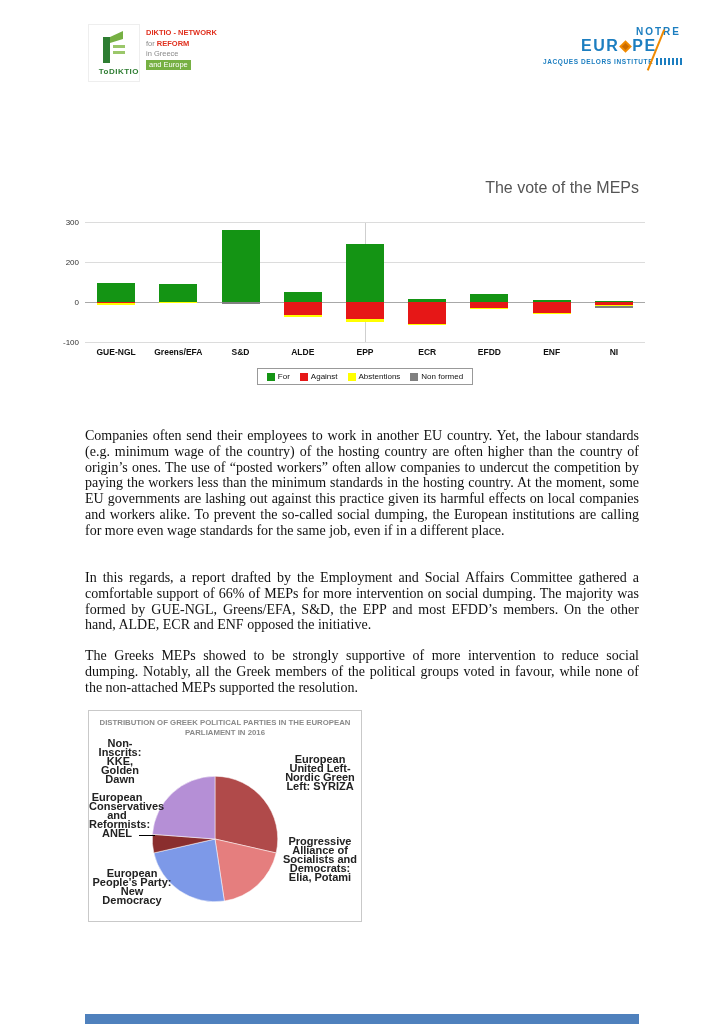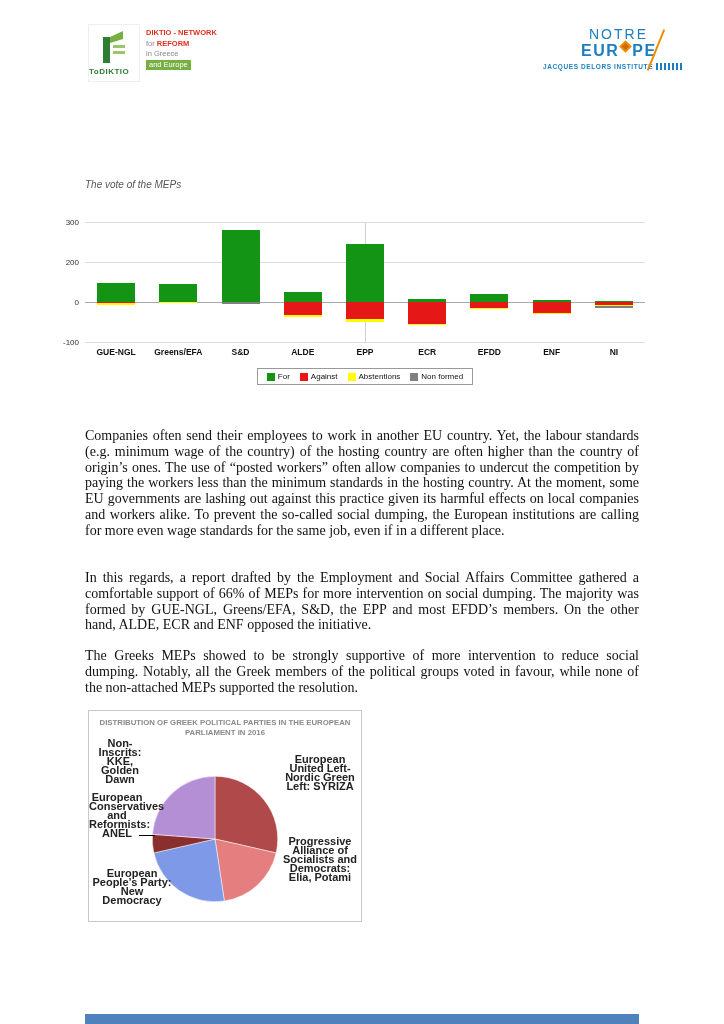--- a/index.html
+++ b/index.html
@@ -1,44 +1,44 @@
 <!DOCTYPE html>
 <html><head>
 <meta charset="utf-8">
 <style>
   html,body{margin:0;padding:0;background:#e9e9e9;}
   .page{position:relative;width:724px;height:1024px;background:#ffffff;margin:0 auto;
         font-family:"Liberation Serif",serif;color:#111;overflow:hidden;}
 
   
   .diktio{position:absolute;left:88px;top:24px;display:flex;gap:6px;font-family:"Liberation Sans",sans-serif;}
-  .diktio-logo{width:50px;height:56px;position:relative;border:1px solid #eee;background:#fff;text-align:left;}
+  .diktio-logo{width:50px;height:56px;position:relative;border:1px solid #eee;background:#fff;text-align:right;}
   .diktio-logo svg{display:block;margin:4px auto 0;}
   .diktio-logo-text{font-size:8px;font-weight:bold;color:#2e7d32;letter-spacing:.5px;}
   .diktio-text{width:80px;padding-top:4px;font-size:7.5px;line-height:10.5px;}
   .dt1{color:#e0301e;font-weight:bold;}
   .dt2-pre{color:#8a8a8a;}
   .dt2-em{color:#e0301e;font-weight:bold;}
   .dt3{color:#8a8a8a;}
   .dt4{background:#76b043;color:#fff;display:inline-block;padding:0 3px;}
 
   .ne{position:absolute;left:543px;top:26px;width:168px;font-family:"Liberation Sans",sans-serif;color:#1c7ec0;}
-  .ne1{font-size:14px;font-weight:normal;letter-spacing:2px;margin-left:46px;}
-  .ne2{font-size:16px;font-weight:bold;letter-spacing:1.5px;margin-left:38px;display:flex;}
+  .ne1{font-size:10px;font-weight:bold;letter-spacing:2px;margin-left:93px;}
+  .ne2{font-size:16px;font-weight:bold;letter-spacing:1.5px;margin-left:38px;display:flex;align-items:center;}
   .ne-diamond{display:inline-block;width:9px;height:9px;background:#f08a00;transform:rotate(45deg);margin:0 2px;position:relative;}
   .ne-diamond:after{content:"";position:absolute;left:2px;top:2px;width:5px;height:5px;background:#c96b00;}
   .ne3{font-size:6.5px;font-weight:bold;letter-spacing:.6px;margin-top:3px;display:flex;align-items:center;gap:3px;}
   .ne-bars{display:inline-block;width:26px;height:7px;background:repeating-linear-gradient(90deg,#1c7ec0 0 2px,#fff 2px 4px);}
   .ne-slash{position:absolute;left:112px;top:2px;width:1.5px;height:44px;background:#f08a00;transform:rotate(22deg);}
 
   
   .title{position:absolute;left:72px;top:112px;width:580px;text-align:center;
          font-family:"Liberation Sans",sans-serif;font-weight:bold;font-size:14px;line-height:28px;color:#0a0a0a;}
-  .chart-title{position:absolute;left:85px;top:179px;width:554px;text-align:left;
-         font-family:"Liberation Sans",sans-serif;font-size:10px;color:#555;font-style:italic;}
+  .chart-title{position:absolute;left:85px;top:179px;width:554px;text-align:right;
+         font-family:"Liberation Sans",sans-serif;font-size:16px;color:#555;}
 
   
   .plot{position:absolute;left:85px;top:222px;width:560px;height:120px;}
   .grid{position:absolute;left:0;width:560px;height:1px;background:#dcdcdc;}
   .grid.zero{background:#a8a8a8;}
   .ytick{position:absolute;left:-38px;width:32px;text-align:right;transform:translateY(-4px);
          font-family:"Liberation Sans",sans-serif;font-size:8px;color:#333;}
   .vline{position:absolute;left:280px;top:0;width:1px;height:120px;background:#cfcfcf;}
   .seg{position:absolute;}
   .xaxis{position:absolute;left:85px;top:347px;width:560px;height:12px;}

